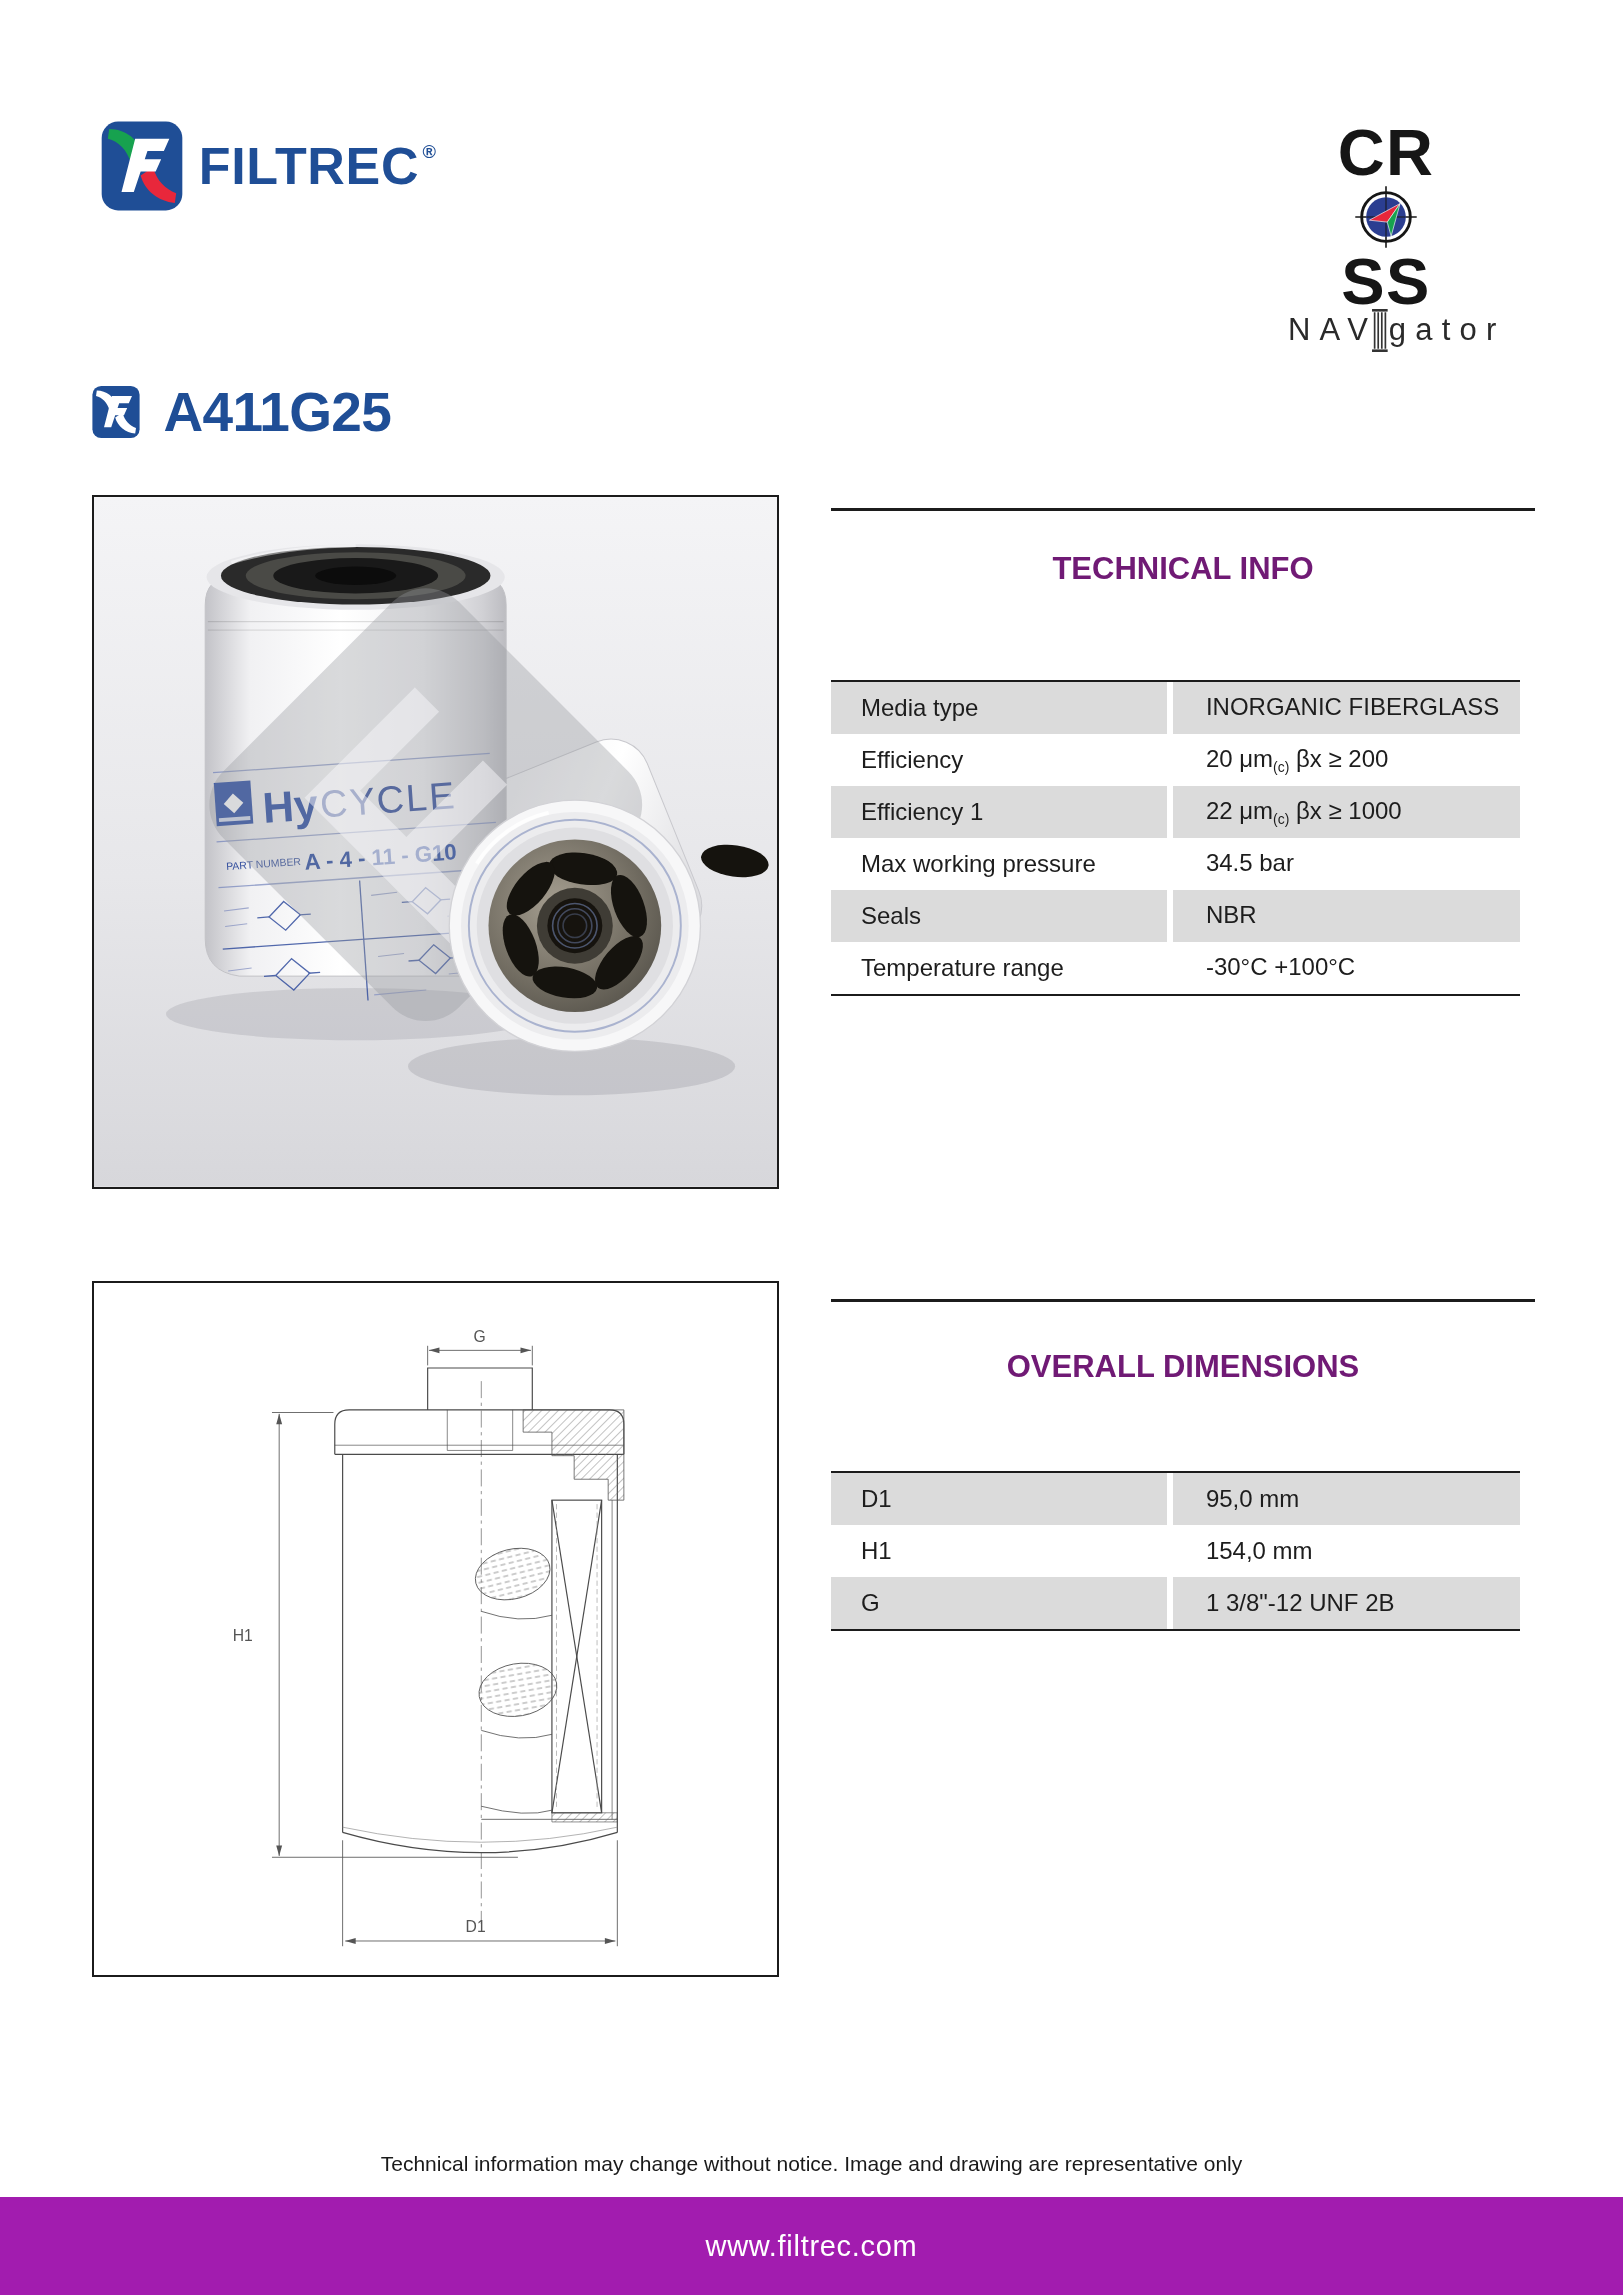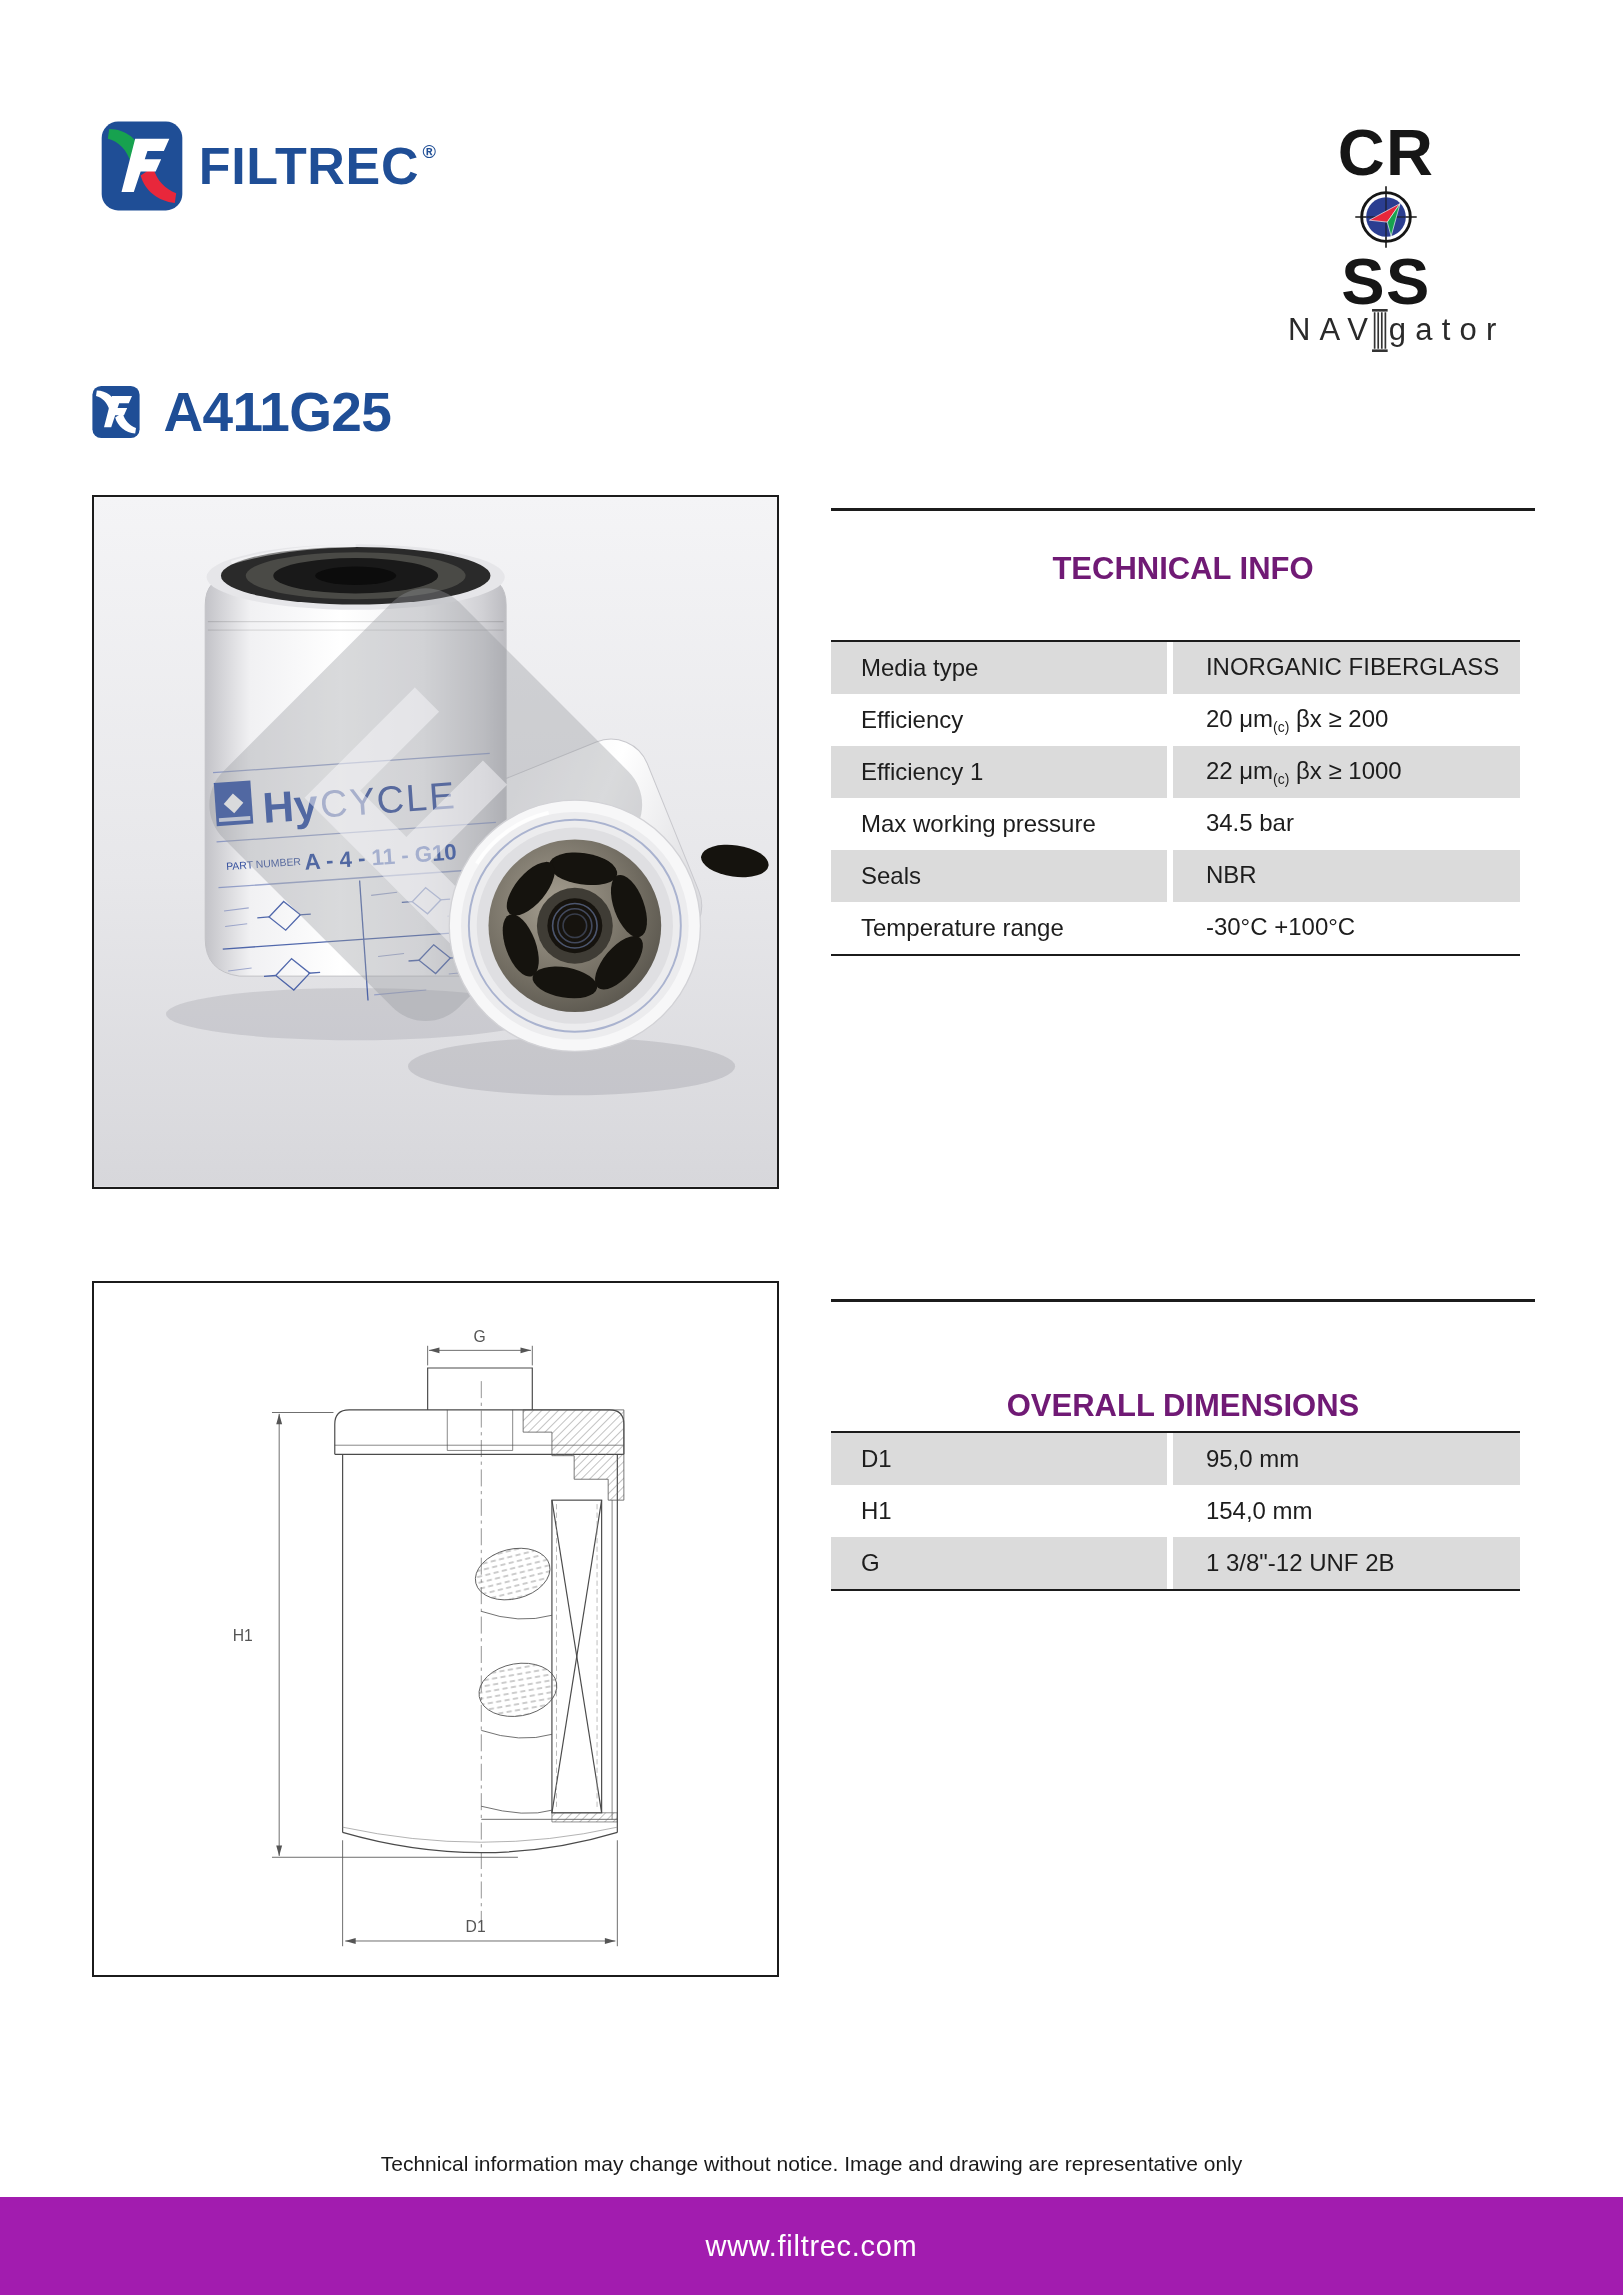--- a/index.html
+++ b/index.html
@@ -32,23 +32,23 @@
   .frame svg { display:block; }
 
   
   .section { position:absolute; left:831px; width:704px; }
   .tech-section { top:508px;  height:497px; }
   .dims-section { top:1299px; height:347px; }
   .section-rule { position:absolute; top:0; left:0; right:0; height:2.6px; background:#1c1c1c; }
   .section-title { position:absolute; left:0; right:0; text-align:center; margin:0;
                    font-size:31px; font-weight:bold; color:#701a75; letter-spacing:0; }
   .tech-section .section-title { top:43px; }
-  .dims-section .section-title { top:50px;margin-top:39px; }
-
-  .info-table { position:absolute; left:0; right:15px; border-top:2.6px solid #1b1b1b; border-bottom:2.6px solid #1b1b1b; }
+  .dims-section .section-title { top:50px; }
+
+  .info-table { position:absolute; left:0; right:15px; border-top:2.6px solid #1b1b1b; border-bottom:2.6px solid #1b1b1b;margin-top:40px; }
   .tech-section .info-table { top:132px; }
   .dims-section .info-table { top:132px; }
   .t-row { display:flex; }
   .tech-section .t-row { height:52px; }
   .dims-section .t-row { height:52px; }
   .t-cell { display:flex; align-items:center; font-size:24px; color:#1d1d1d; }
   .t-label { width:336px; margin-right:5.9px; padding-left:30px; }
   .t-value { flex:1; padding-left:33px; }
   .t-row:nth-child(odd) .t-cell { background:#DBDBDB; }
   .t-value sub { font-size:0.58em; vertical-align:-0.38em; }

